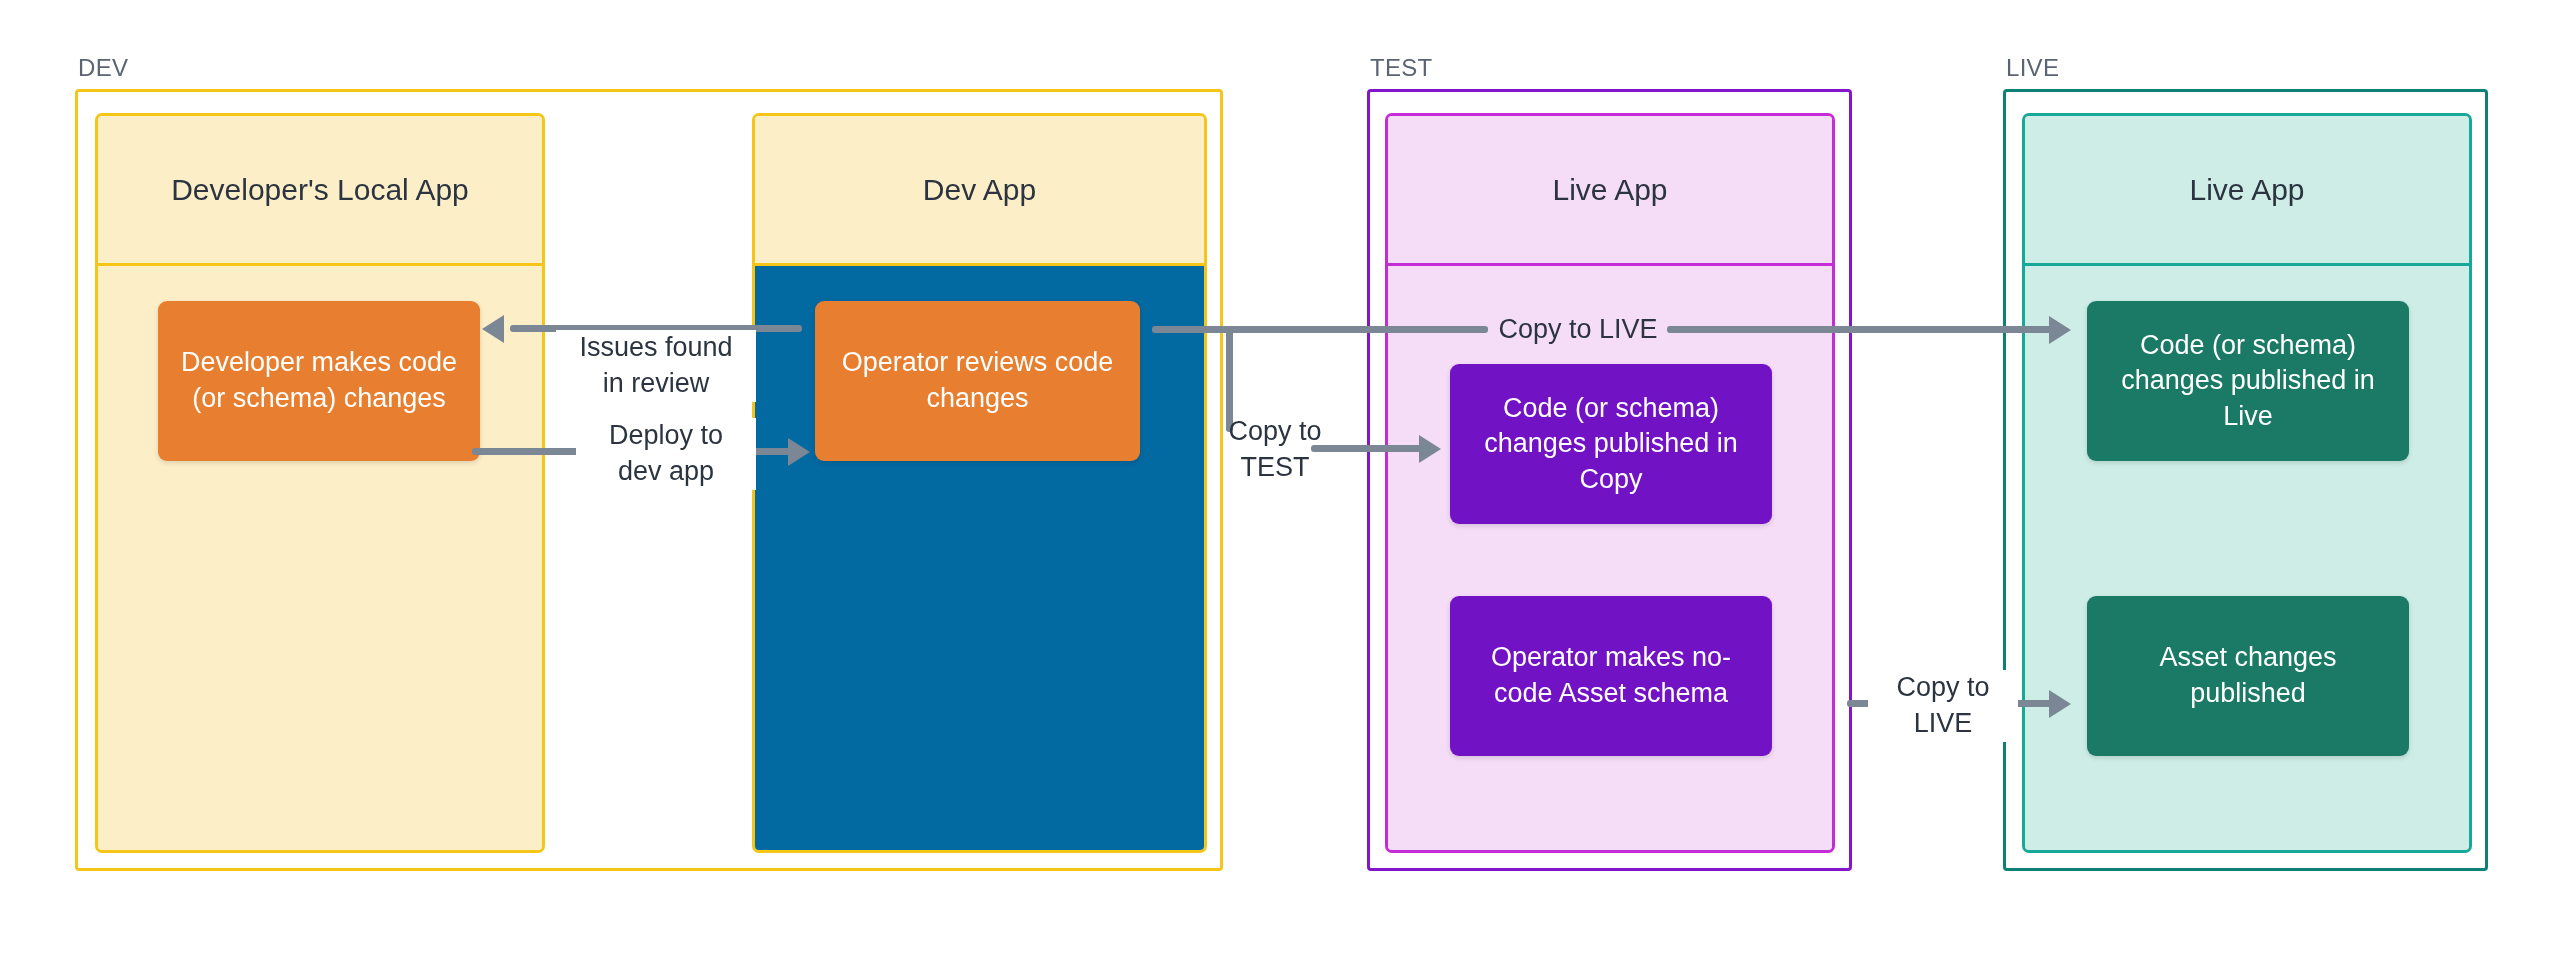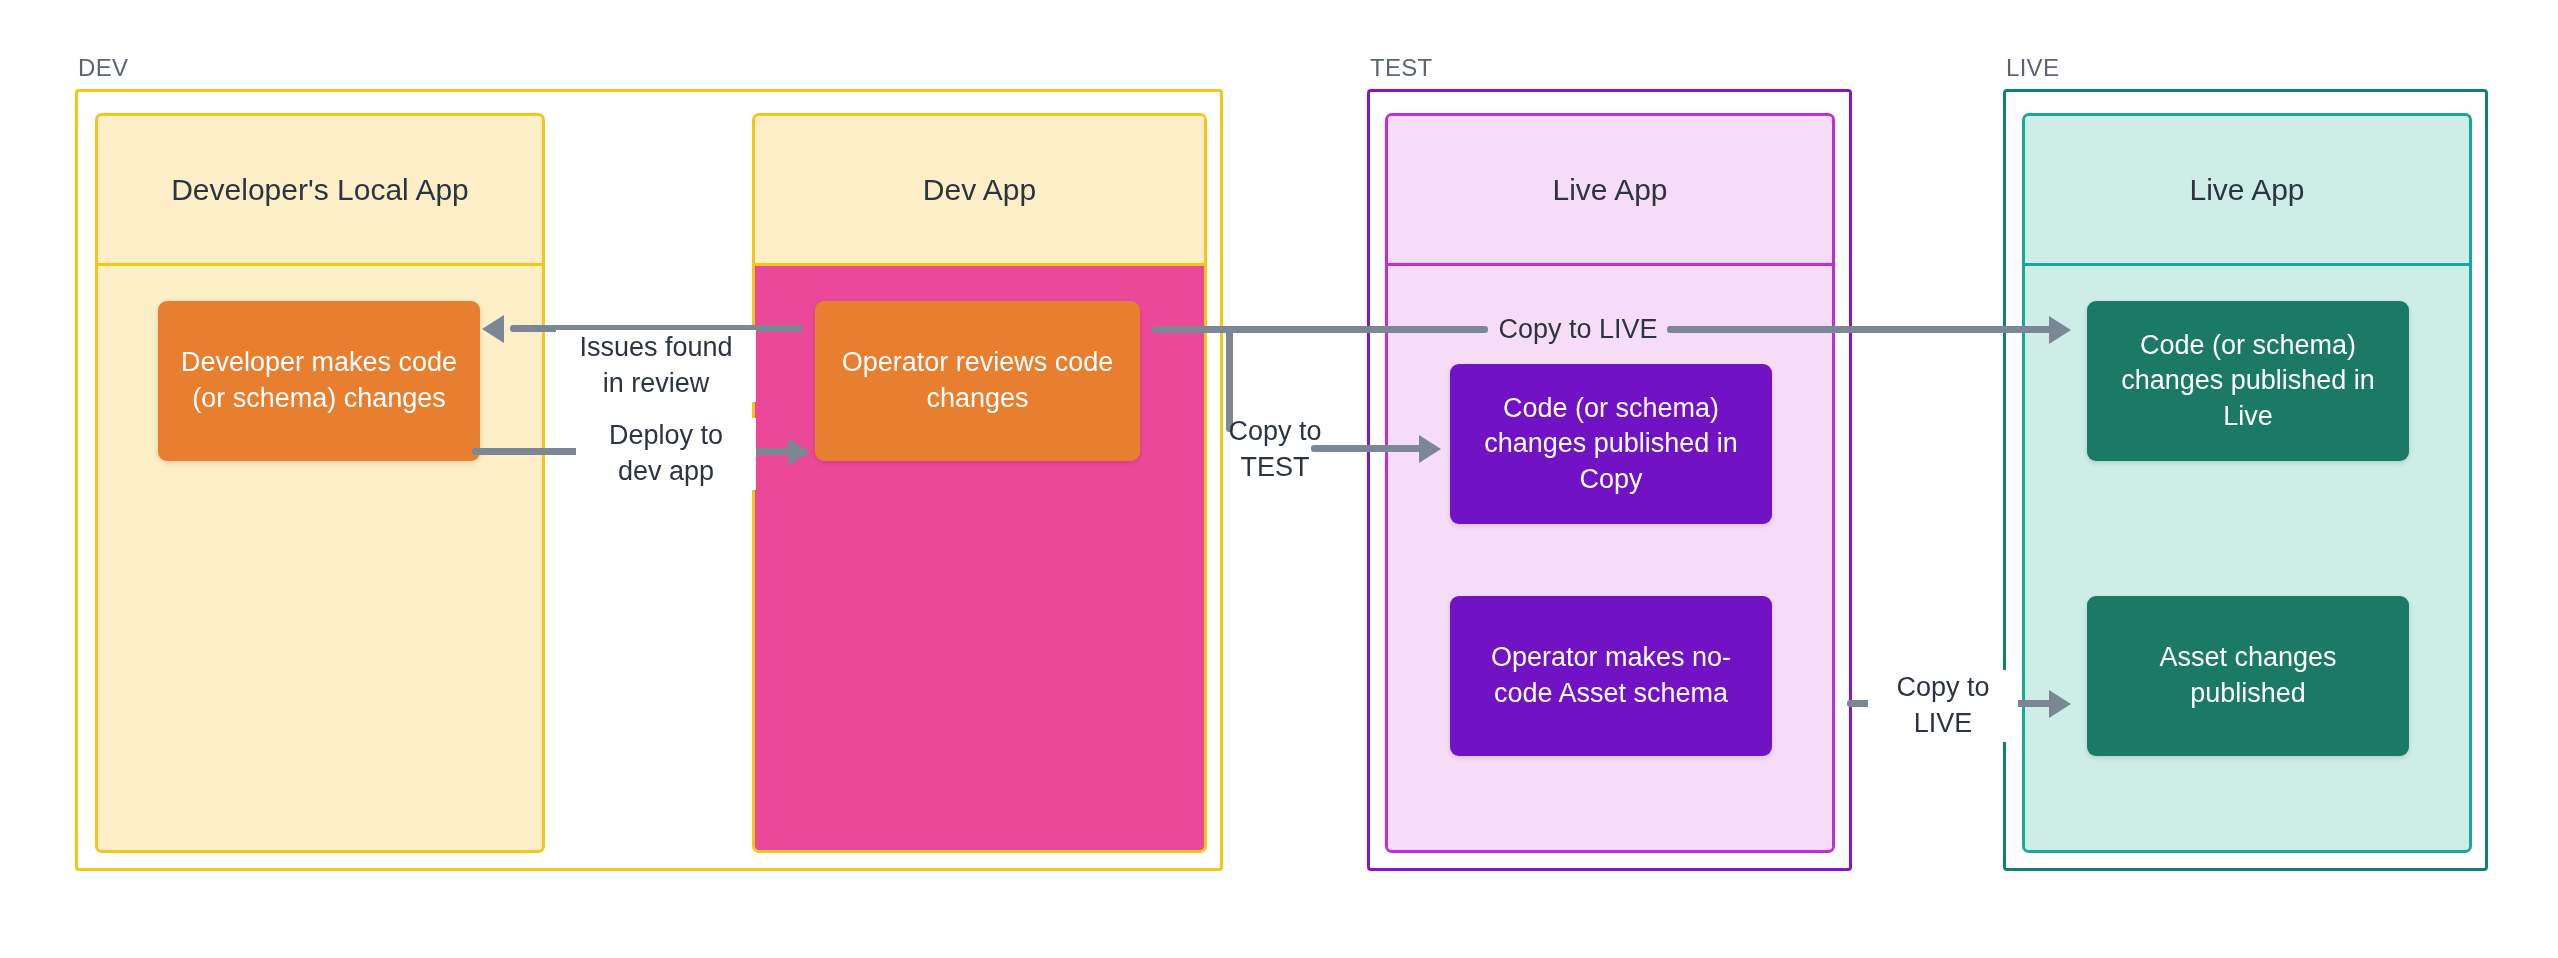--- a/index.html
+++ b/index.html
@@ -48,21 +48,21 @@
       <div class="node" style="left:60px;top:35px;width:322px;height:160px;background:#E87F30;align-items:center;">
         <span>Developer makes code (or schema) changes</span>
       </div>
     </div>
   </div>
 
   <div class="app" style="left:752px;top:113px;width:455px;height:740px;border-color:#F5C518;background:#FCEFC7;">
     <div class="app-head" style="background:#FCEFC7;border-bottom:3px solid #F5C518;">
       <div class="app-title">Dev App</div>
     </div>
-    <div class="app-body" style="background:#ec4899;">
+    <div class="app-body" style="background:#0369a1;">
       <div class="node" style="left:60px;top:35px;width:325px;height:160px;background:#E87F30;">
         <span>Operator reviews code changes</span>
       </div>
     </div>
   </div>
 
   <div class="env" style="left:1367px;top:89px;width:485px;height:782px;border-color:#8316C8;"></div>
   <div class="env-label" style="left:1370px;top:54px;">TEST</div>
 
   <div class="app" style="left:1385px;top:113px;width:450px;height:740px;border-color:#C42CD6;background:#F5DCF7;">

